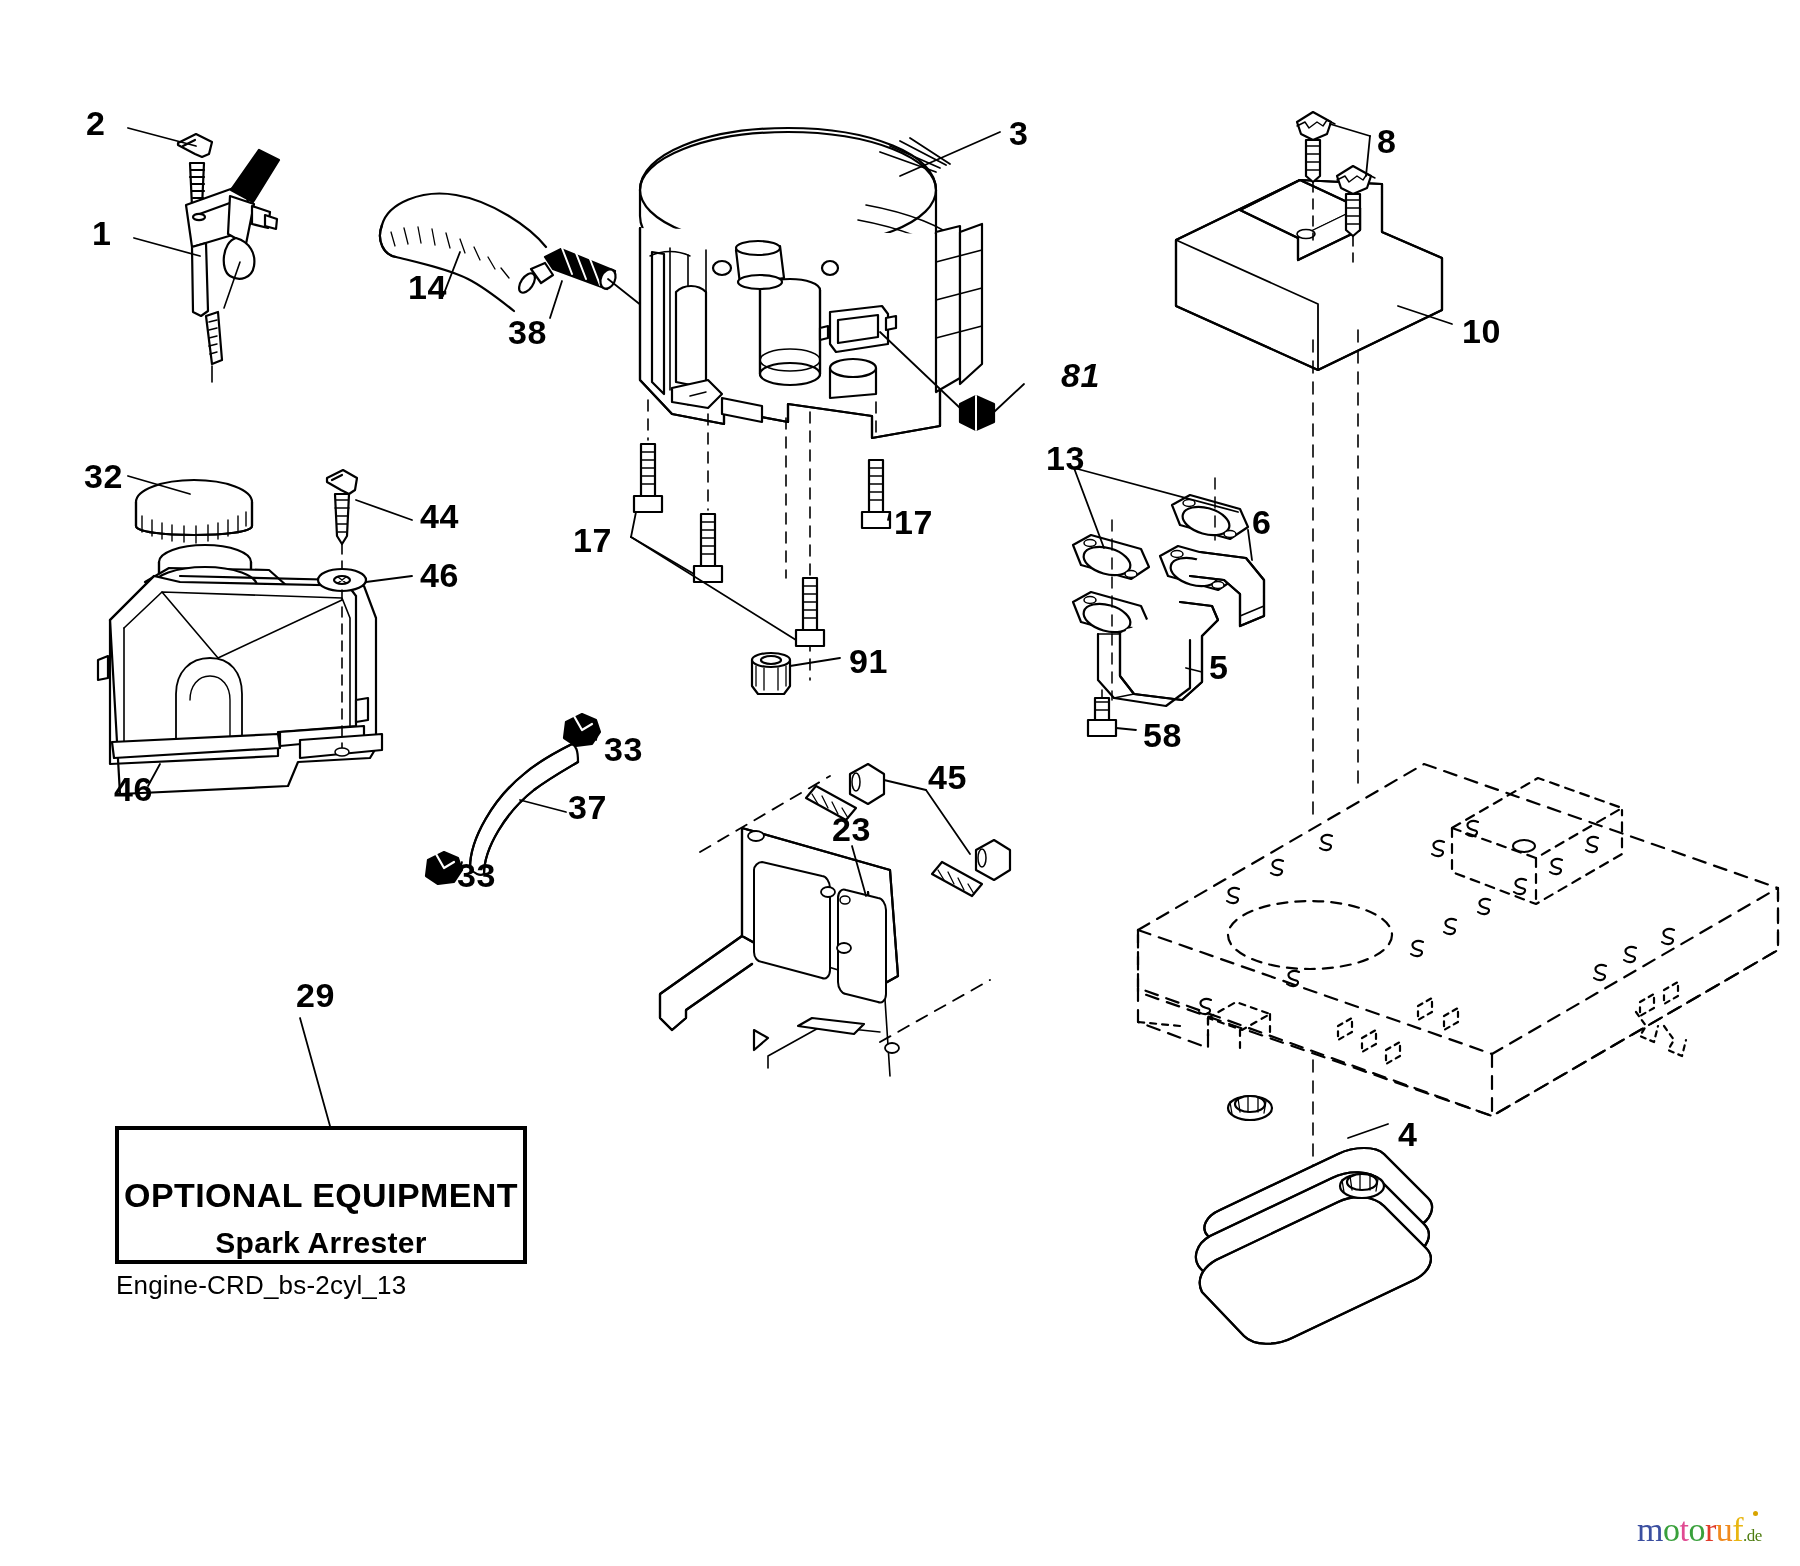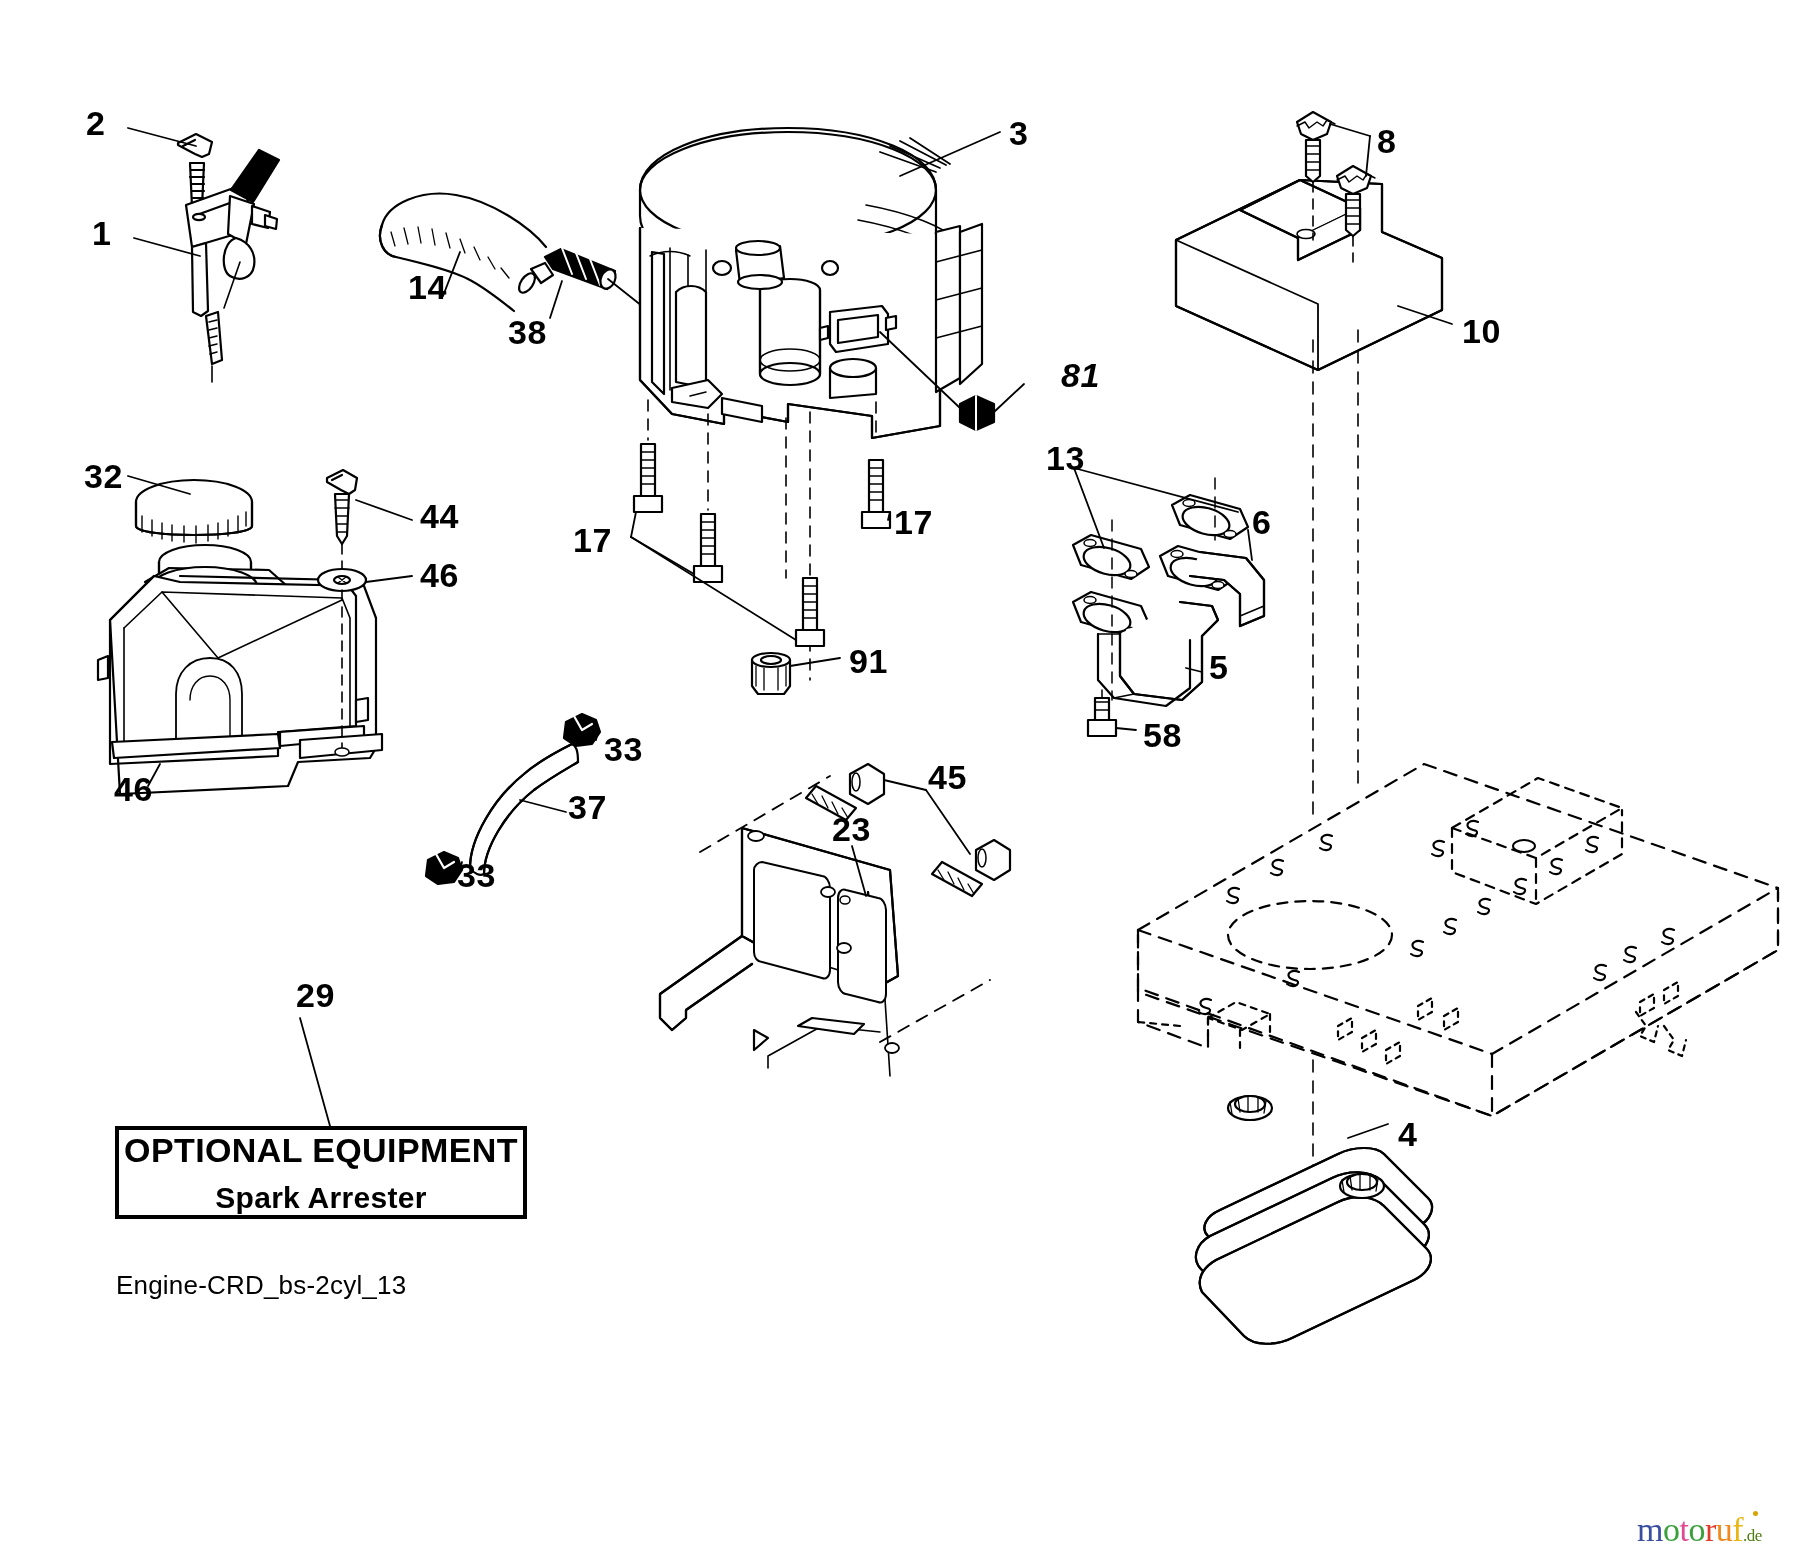--- a/index.html
+++ b/index.html
@@ -2,21 +2,21 @@
 <html><head>
 <meta charset="utf-8">
 <style>
   html,body{margin:0;padding:0;background:#fff;}
   body{width:1800px;height:1566px;position:relative;overflow:hidden;
        font-family:"Liberation Sans","DejaVu Sans",sans-serif;color:#000;}
   #stage{position:absolute;inset:0;width:1800px;height:1566px;}
   svg#art{position:absolute;left:0;top:0;width:1800px;height:1566px;}
   .callout{position:absolute;font-weight:bold;font-size:34px;line-height:1;
            letter-spacing:0.5px;color:#000;white-space:nowrap;}
-  .optbox{position:absolute;left:115px;top:1126px;width:412px;height:93px;
+  .optbox{position:absolute;left:115px;top:1126px;width:412px;height:138px;
           border:4px solid #000;background:#fff;box-sizing:border-box;
           display:flex;flex-direction:column;align-items:center;justify-content:flex-end;}
   .optbox .l1{font-size:34px;font-weight:bold;letter-spacing:0.4px;margin-bottom:11px;}
   .optbox .l2{font-size:30px;font-weight:bold;letter-spacing:0.3px;}
   .figcode{position:absolute;left:116px;top:1270px;font-size:26px;letter-spacing:0.2px;}
   .logo{position:absolute;left:1637px;top:1513px;font-family:"Liberation Serif","DejaVu Serif",serif;
         font-size:34px;font-weight:400;letter-spacing:-0.5px;line-height:1;}
   .logo .sfx{font-size:17px;color:#4d7c0f;}
   .logo .dot{position:absolute;left:116px;top:-2px;width:5px;height:5px;border-radius:50%;background:#d8a400;}
 </style>

